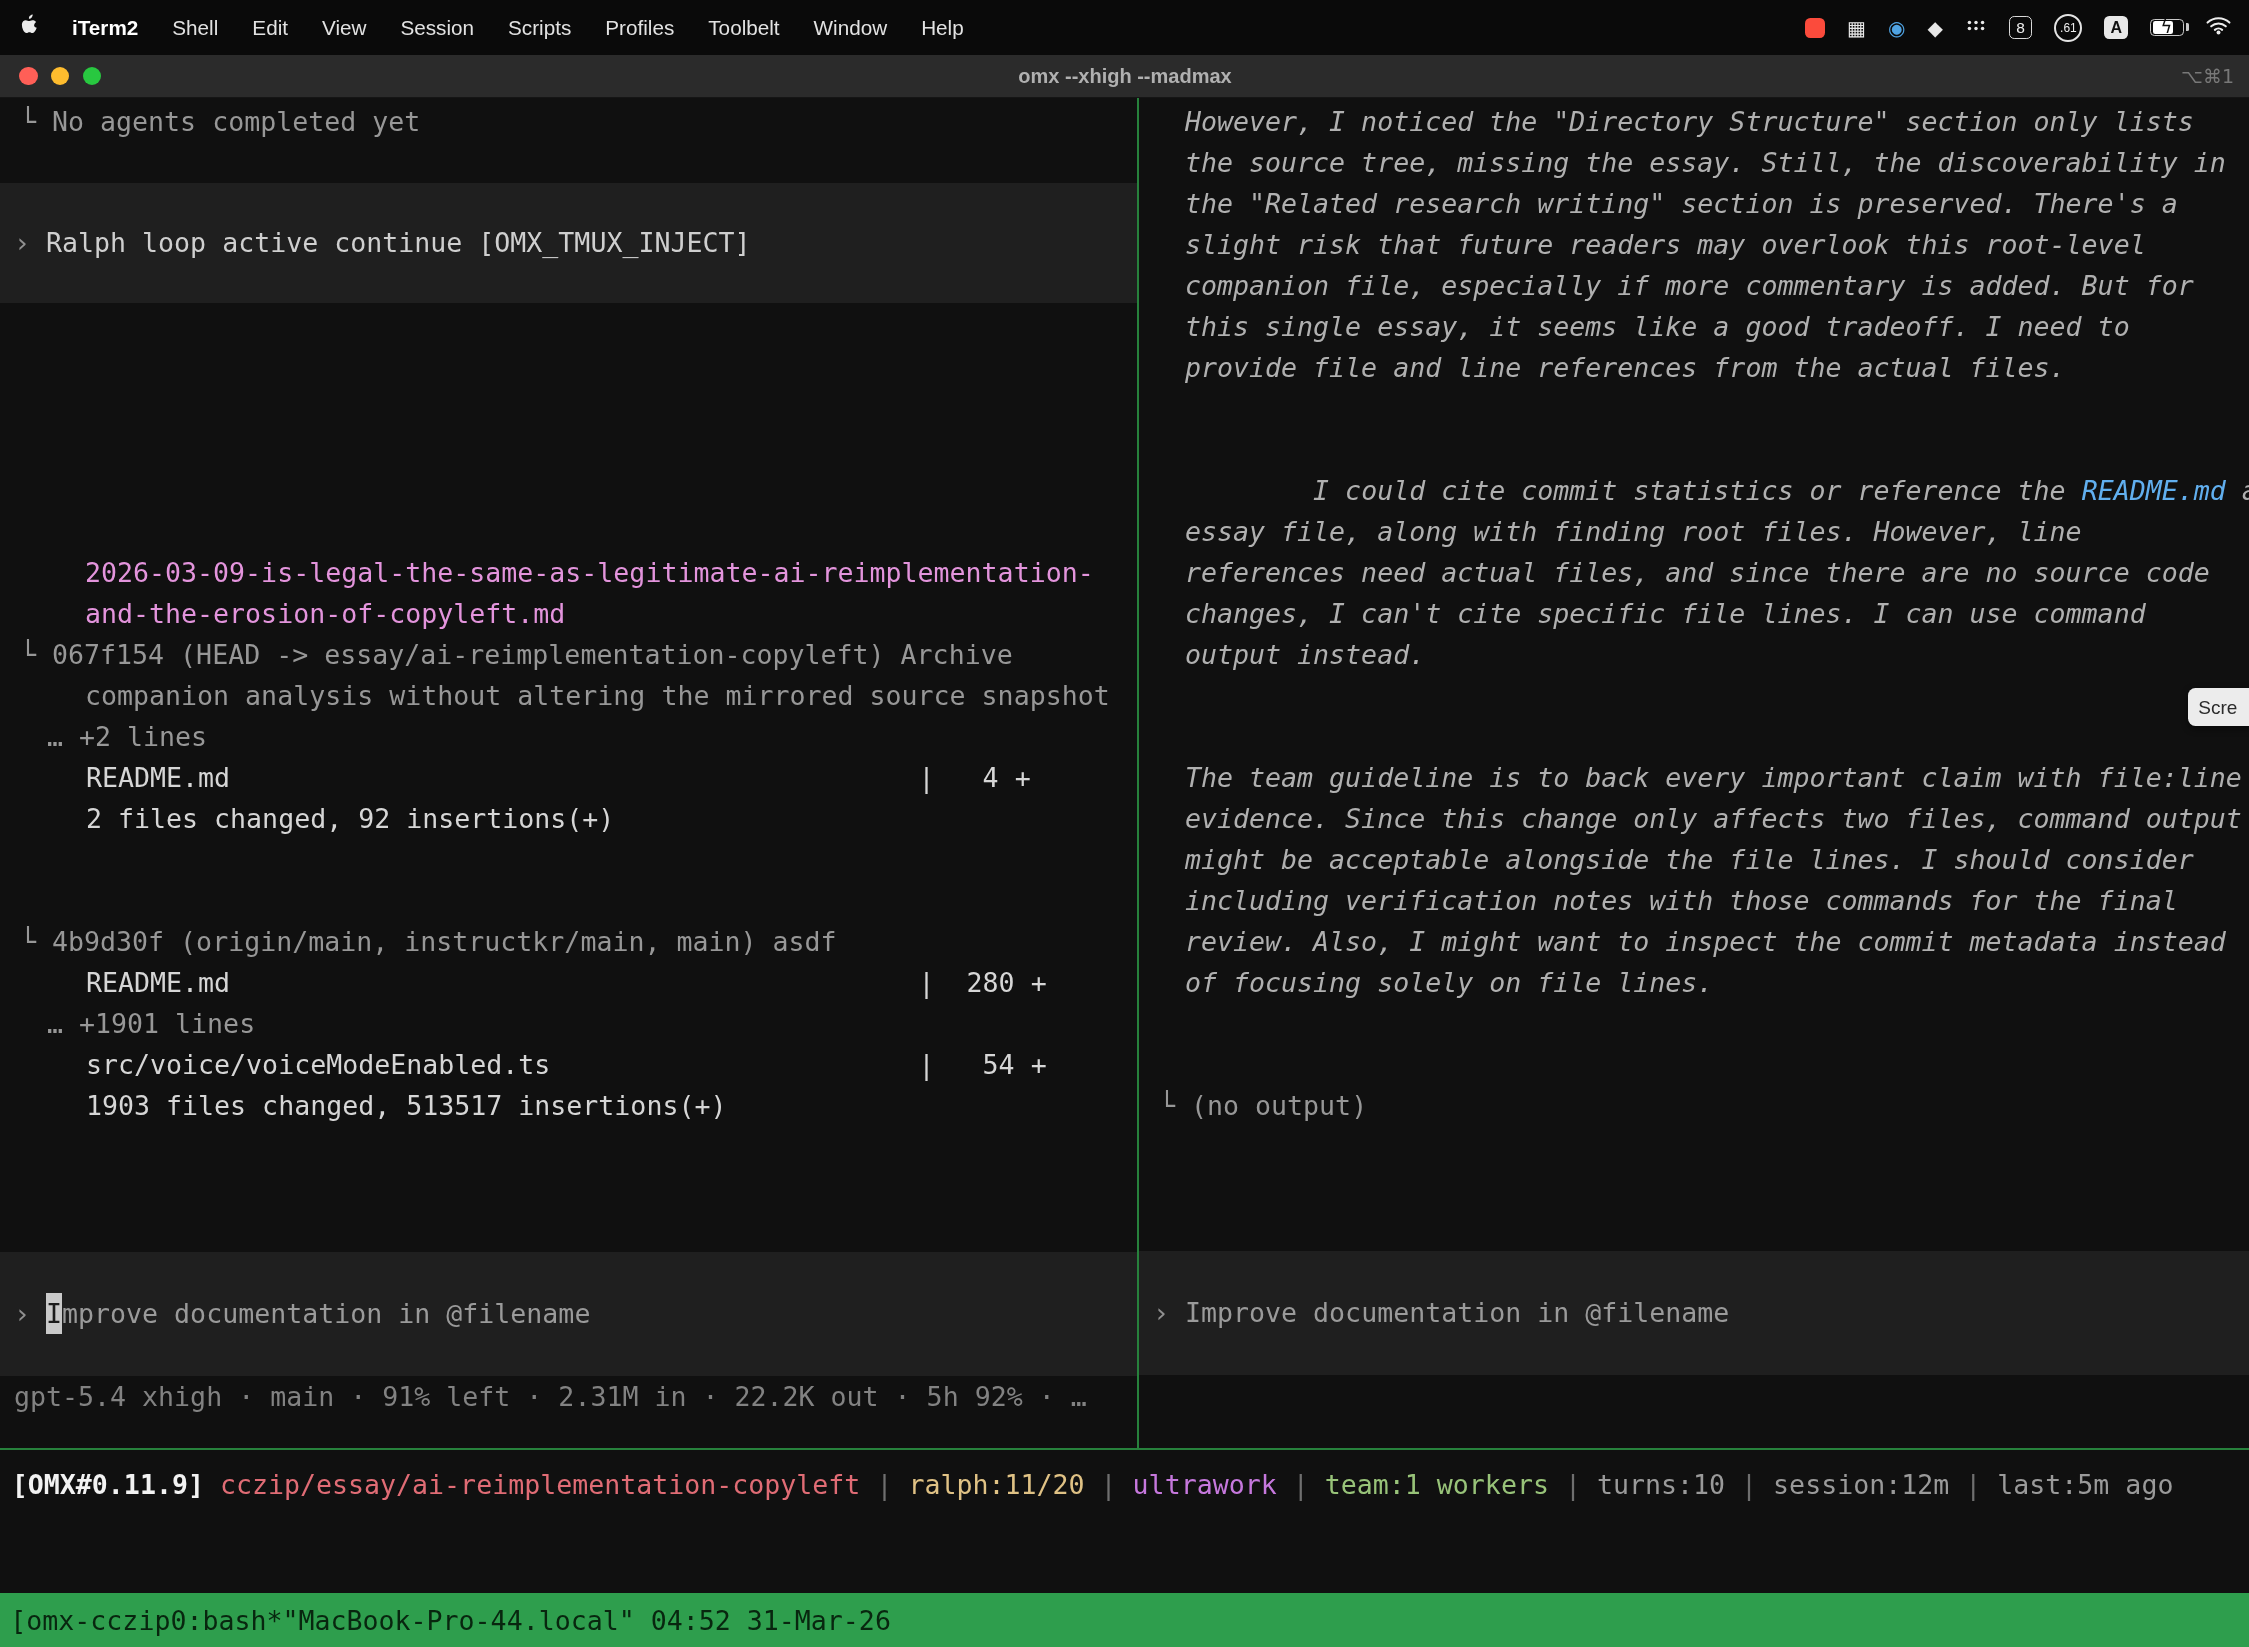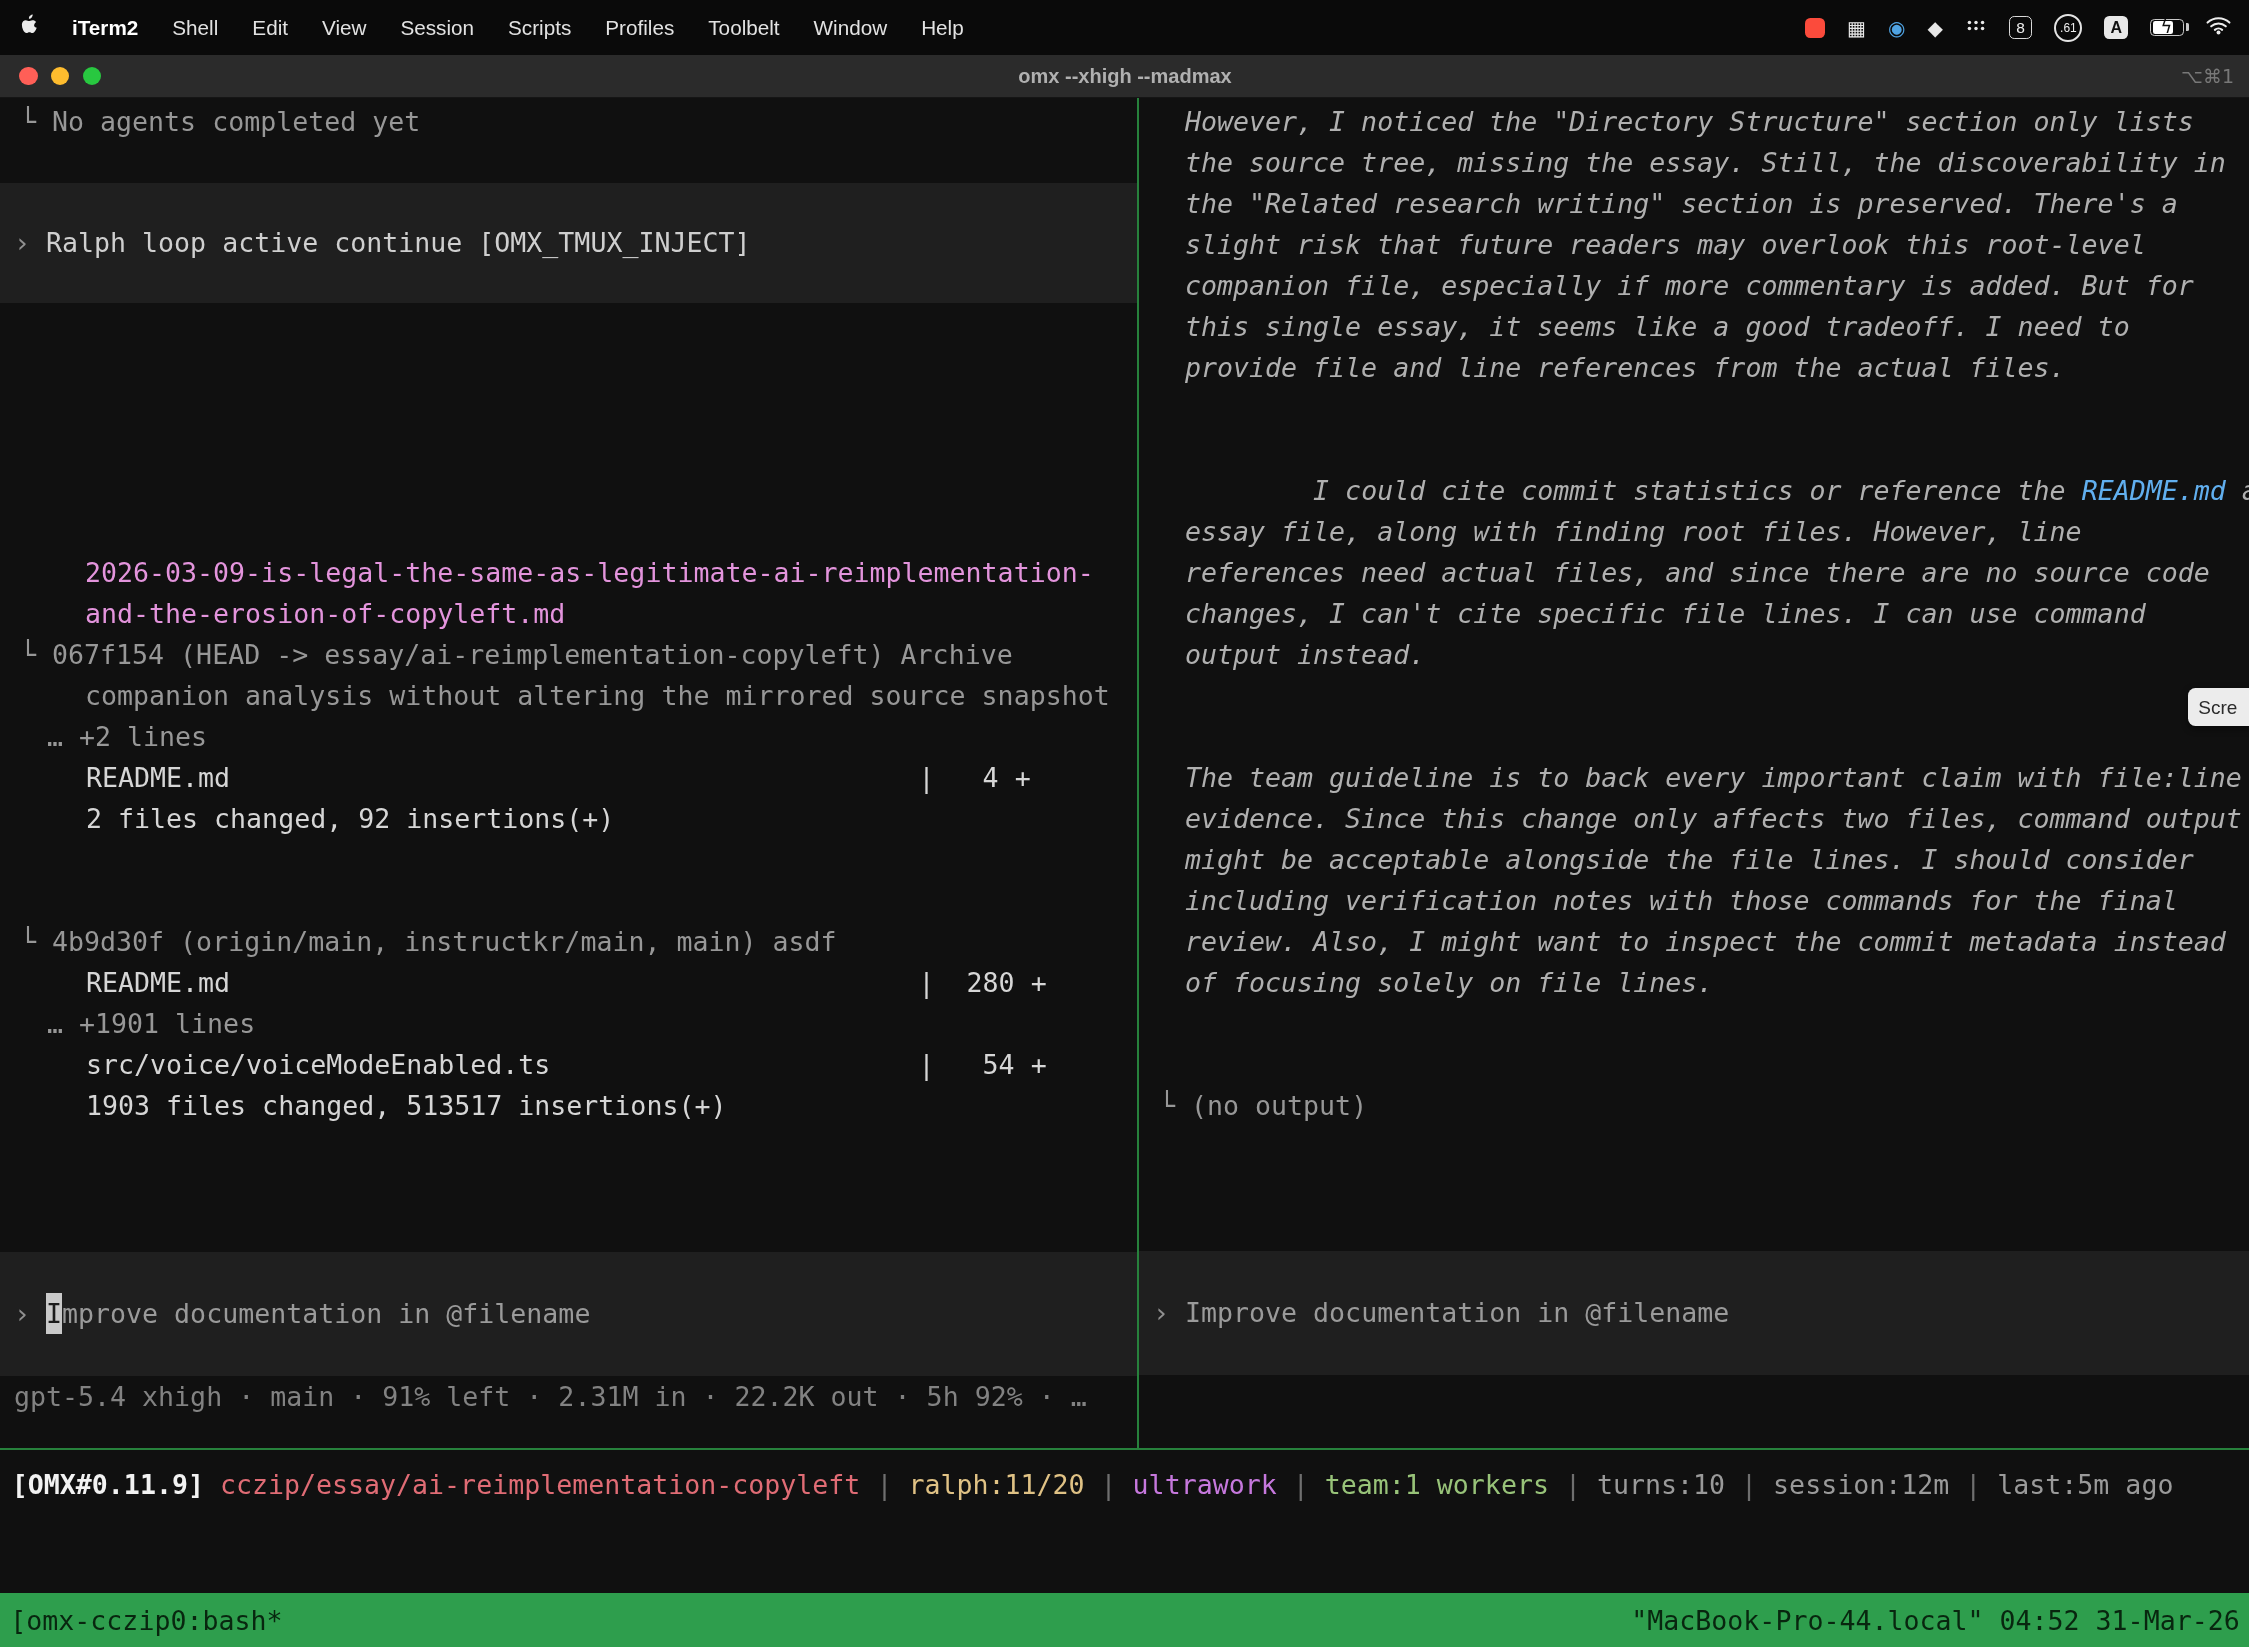--- a/index.html
+++ b/index.html
@@ -66,21 +66,21 @@
 
 .omxline{position:absolute;top:1367px;left:0;right:0;height:41px;padding-left:11.8px;white-space:pre;overflow:hidden}
 .ox-w{color:#f2f2f2;font-weight:bold}
 .ox-red{color:#e06c75}
 .ox-sep{color:#6f6f6f}
 .ox-yel{color:#e0c285}
 .ox-pur{color:#c678dd}
 .ox-grn{color:#98c379}
 .ox-gy{color:#9a9a9a}
 
-.tmuxbar{position:absolute;left:0;right:0;bottom:0;height:55px;background:#2e9e4d;color:#08260f;display:flex;align-items:center;justify-content:space-between;padding:0 10.3px;white-space:pre}
+.tmuxbar{position:absolute;left:0;right:0;bottom:0;height:55px;background:#2e9e4d;color:#08260f;display:flex;align-items:center;padding:0 10.3px;white-space:pre}
 
 .tooltip{position:absolute;top:591px;right:0;width:62px;height:38px;background:#ececec;color:#2b2b2b;border-radius:7.4px 0 0 7.4px;display:flex;align-items:center;padding-left:10.3px;font-family:"Liberation Sans",sans-serif;font-size:19px;box-shadow:0 2.2px 7.4px rgba(0,0,0,.45);overflow:hidden;z-index:60}
 </style>
 </head>
 <body>
 
 <div class="screen">
 
   <div class="menubar">
     <div class="mb-left">

